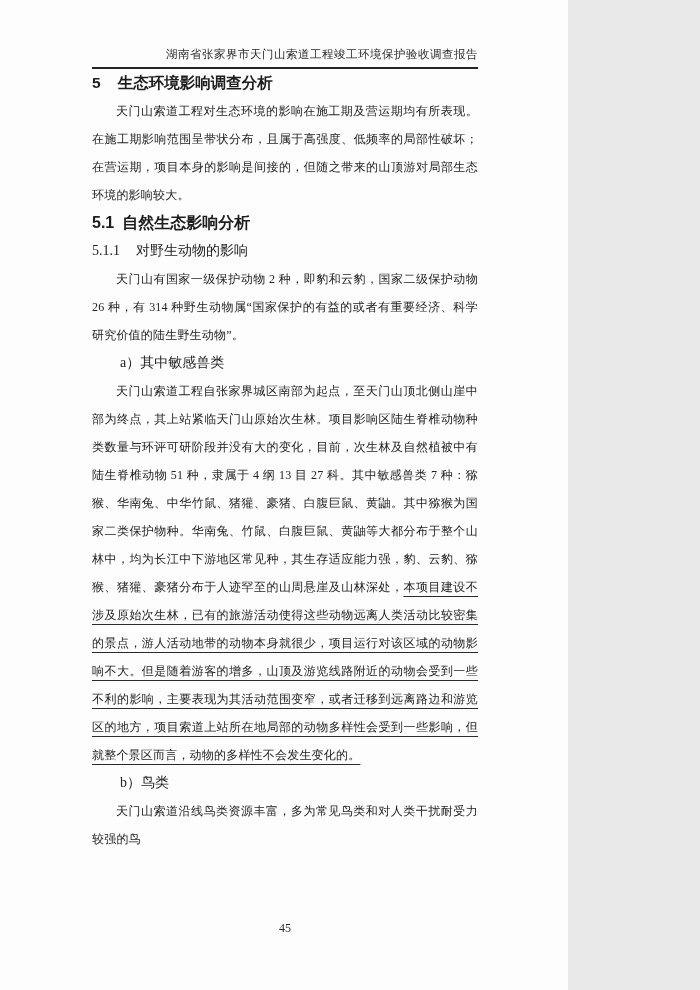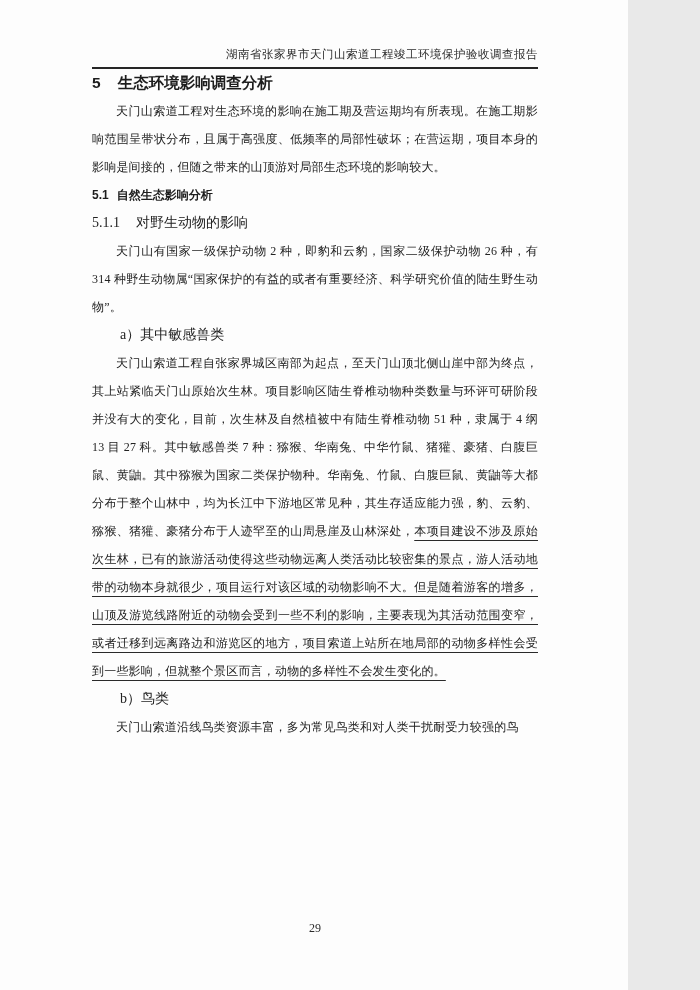--- a/index.html
+++ b/index.html
@@ -1,21 +1,21 @@
 <!DOCTYPE html>
 <html lang="zh"><head>
 <meta charset="utf-8">
 <style>
   * { margin: 0; padding: 0; box-sizing: border-box; }
   html, body { width: 700px; background: #e9e9e9; }
   body { font-family: "Liberation Serif", "DejaVu Serif", serif; }
 
   .page {
     position: relative;
-    width: 628px;
+    width: 568px;
     height: 990px;
     background: #fdfdfd;
     color: #222;
     overflow: hidden;
   }
 
   .running-header {
     margin: 46px 90px 0 92px;
     text-align: right;
     font-size: 11.5px;
@@ -38,21 +38,21 @@
     line-height: 28px;
     font-size: 15.5px;
     font-weight: bold;
     font-family: "Liberation Sans", "DejaVu Sans", sans-serif;
     color: #1d1d1d;
   }
   .h1 .sec-num { margin-right: 17px; }
 
   .h2 {
     line-height: 28px;
-    font-size: 12px;
+    font-size: 16px;
     font-weight: bold;
     font-family: "Liberation Sans", "DejaVu Sans", sans-serif;
     color: #1d1d1d;
   }
   .h2 .sec-num { margin-right: 8px; }
 
   .h3 {
     line-height: 28px;
     font-size: 14px;
     font-weight: normal;
@@ -126,16 +126,16 @@
 
     <p class="body-para"><span>天门山索道工程自张家界城区南部为起点，至天门山顶北侧山崖中部为终点，其上站紧临天门山原始次生林。项目影响区陆生脊椎动物种类数量与环评可研阶段并没有大的变化，目前，次生林及自然植被中有陆生脊椎动物 51 种，隶属于 4 纲 13 目 27 科。其中敏感兽类 7 种：猕猴、华南兔、中华竹鼠、猪獾、豪猪、白腹巨鼠、黄鼬。其中猕猴为国家二类保护物种。华南兔、竹鼠、白腹巨鼠、黄鼬等大都分布于整个山林中，均为长江中下游地区常见种，其生存适应能力强，豹、云豹、猕猴、猪獾、豪猪分布于人迹罕至的山周悬崖及山林深处，</span><span class="u">本项目建设不涉及原始次生林，已有的旅游活动使得这些动物远离人类活动比较密集的景点，游人活动地带的动物本身就很少，项目运行对该区域的动物影响不大。但是随着游客的增多，山顶及游览线路附近的动物会受到一些不利的影响，主要表现为其活动范围变窄，或者迁移到远离路边和游览区的地方，项目索道上站所在地局部的动物多样性会受到一些影响，但就整个景区而言，动物的多样性不会发生变化的。</span></p>
 
     <p class="list-label">b）鸟类</p>
 
     <p class="body-para">天门山索道沿线鸟类资源丰富，多为常见鸟类和对人类干扰耐受力较强的鸟</p>
 
   </div>
 
   <div class="page-footer">
-    <span>29</span>
+    <span>45</span>
   </div>
 
 </div>
 
 </body></html>

